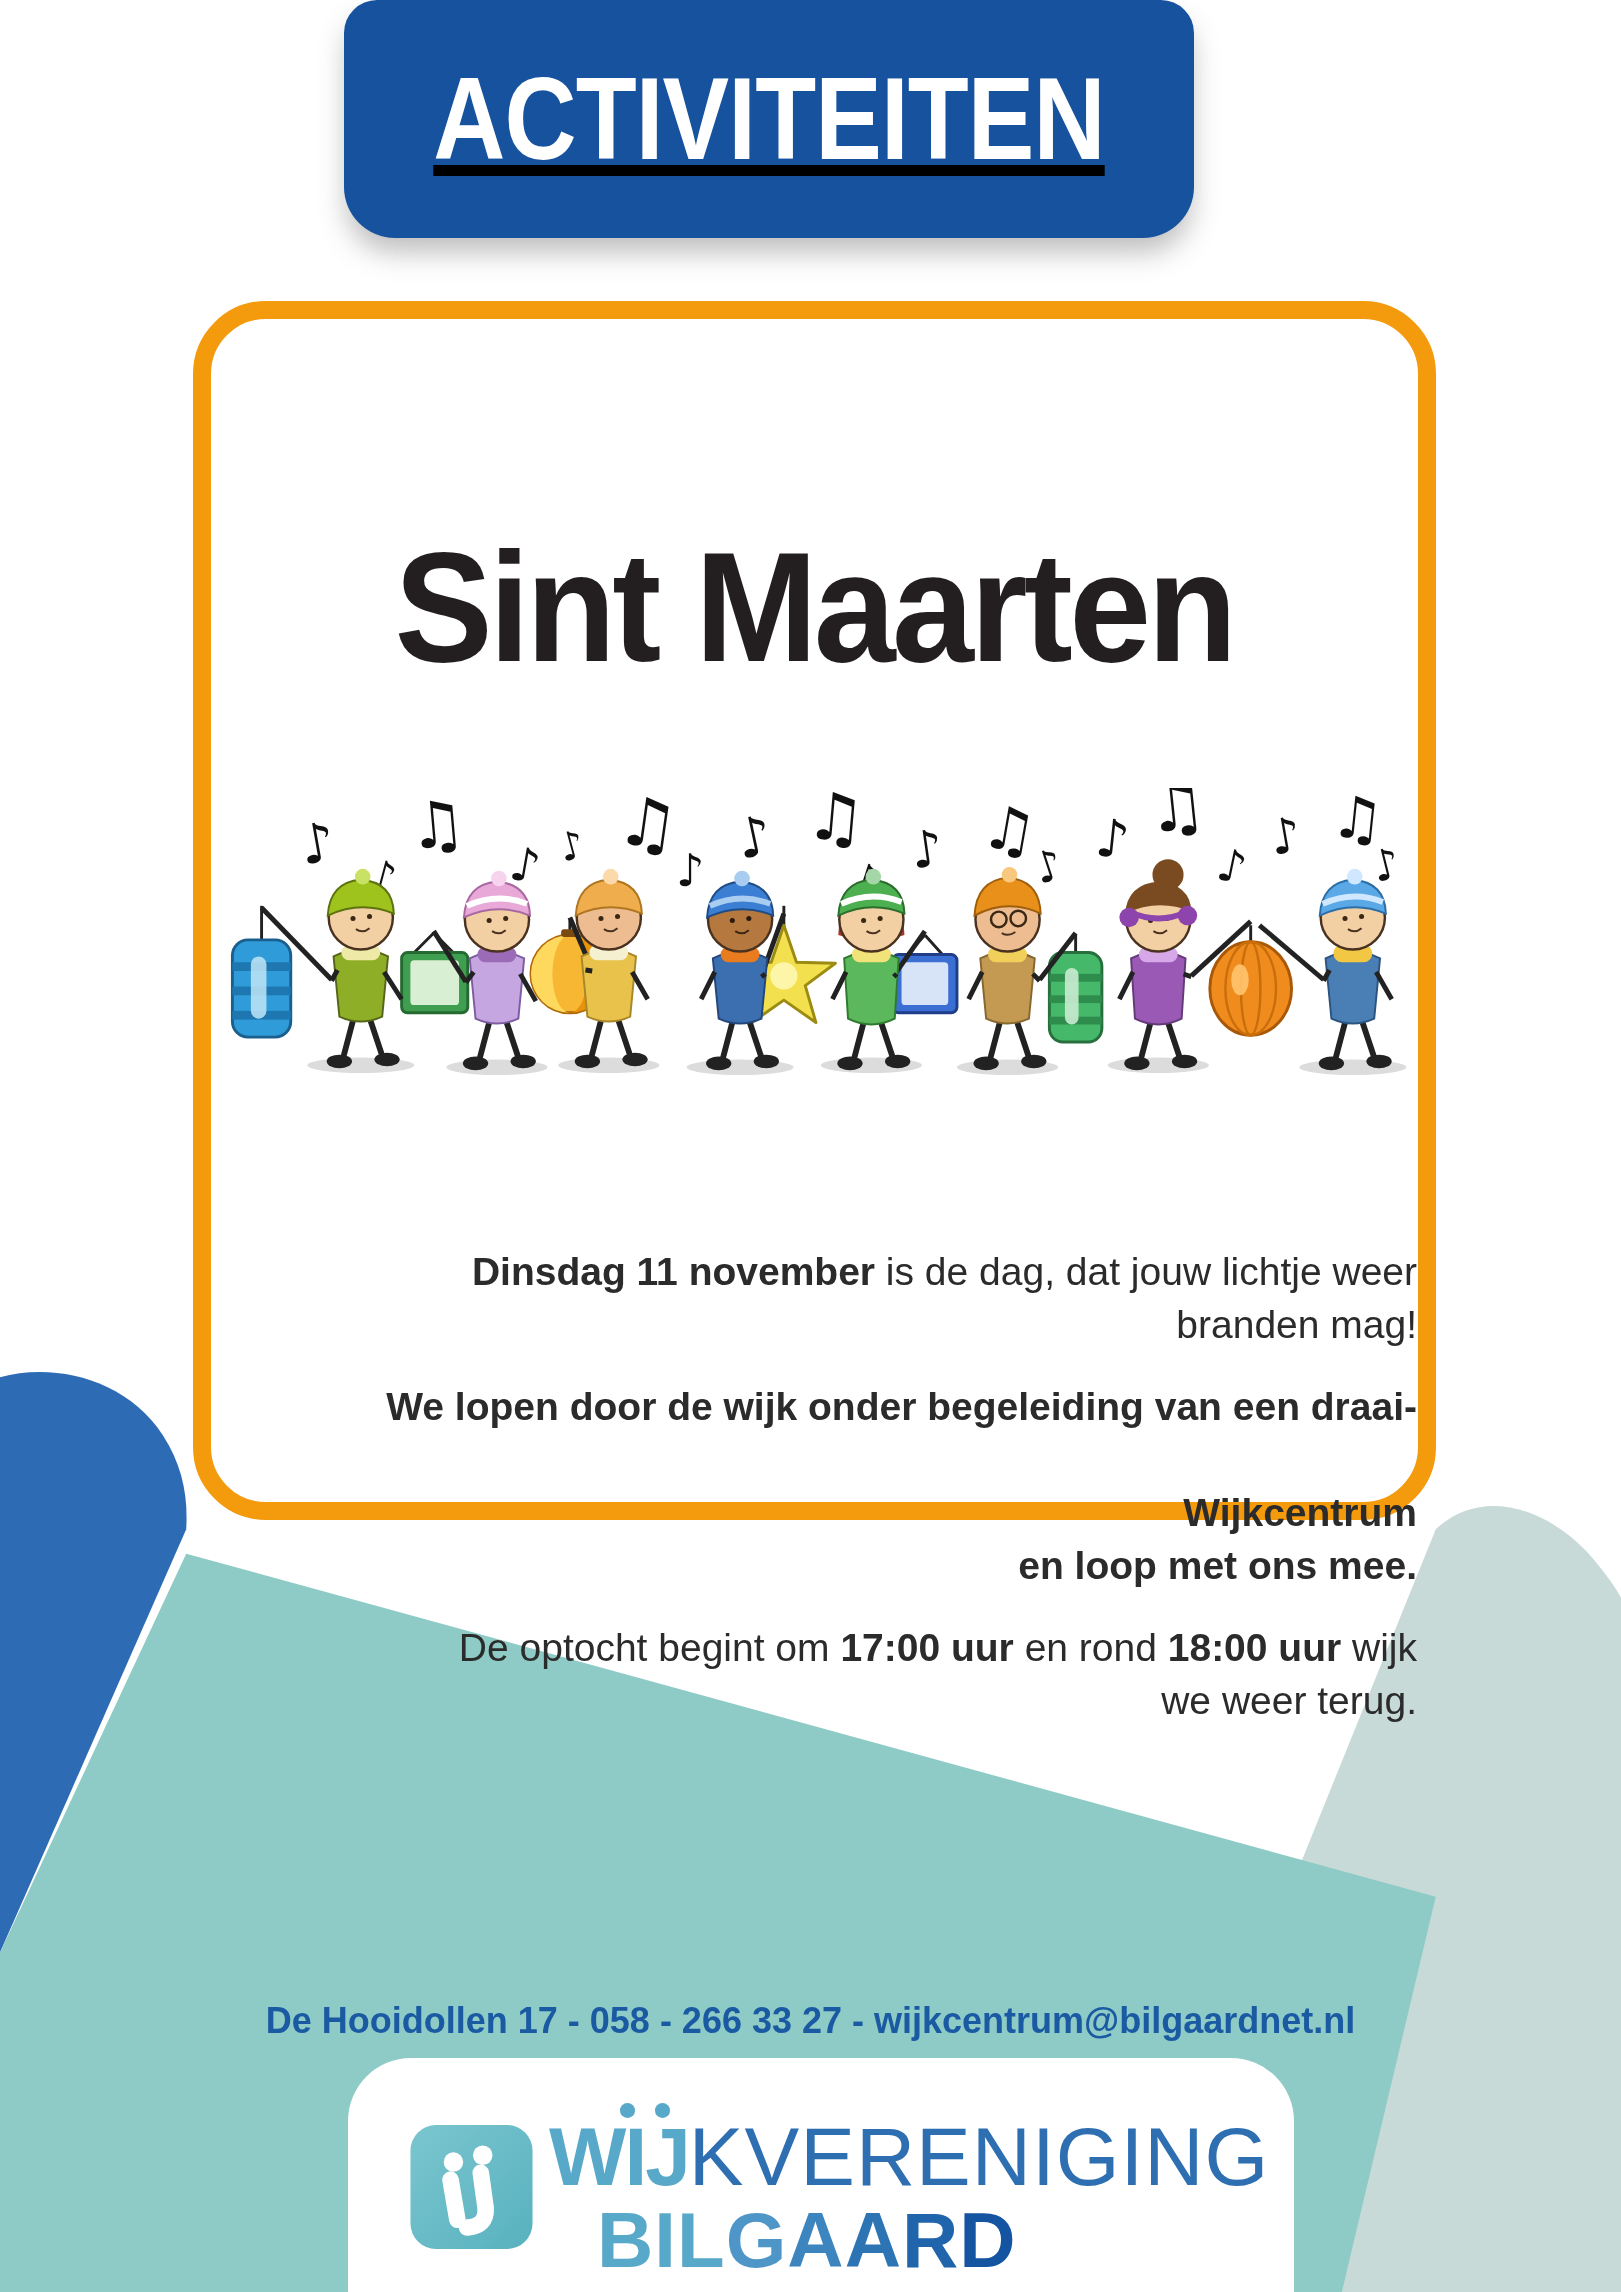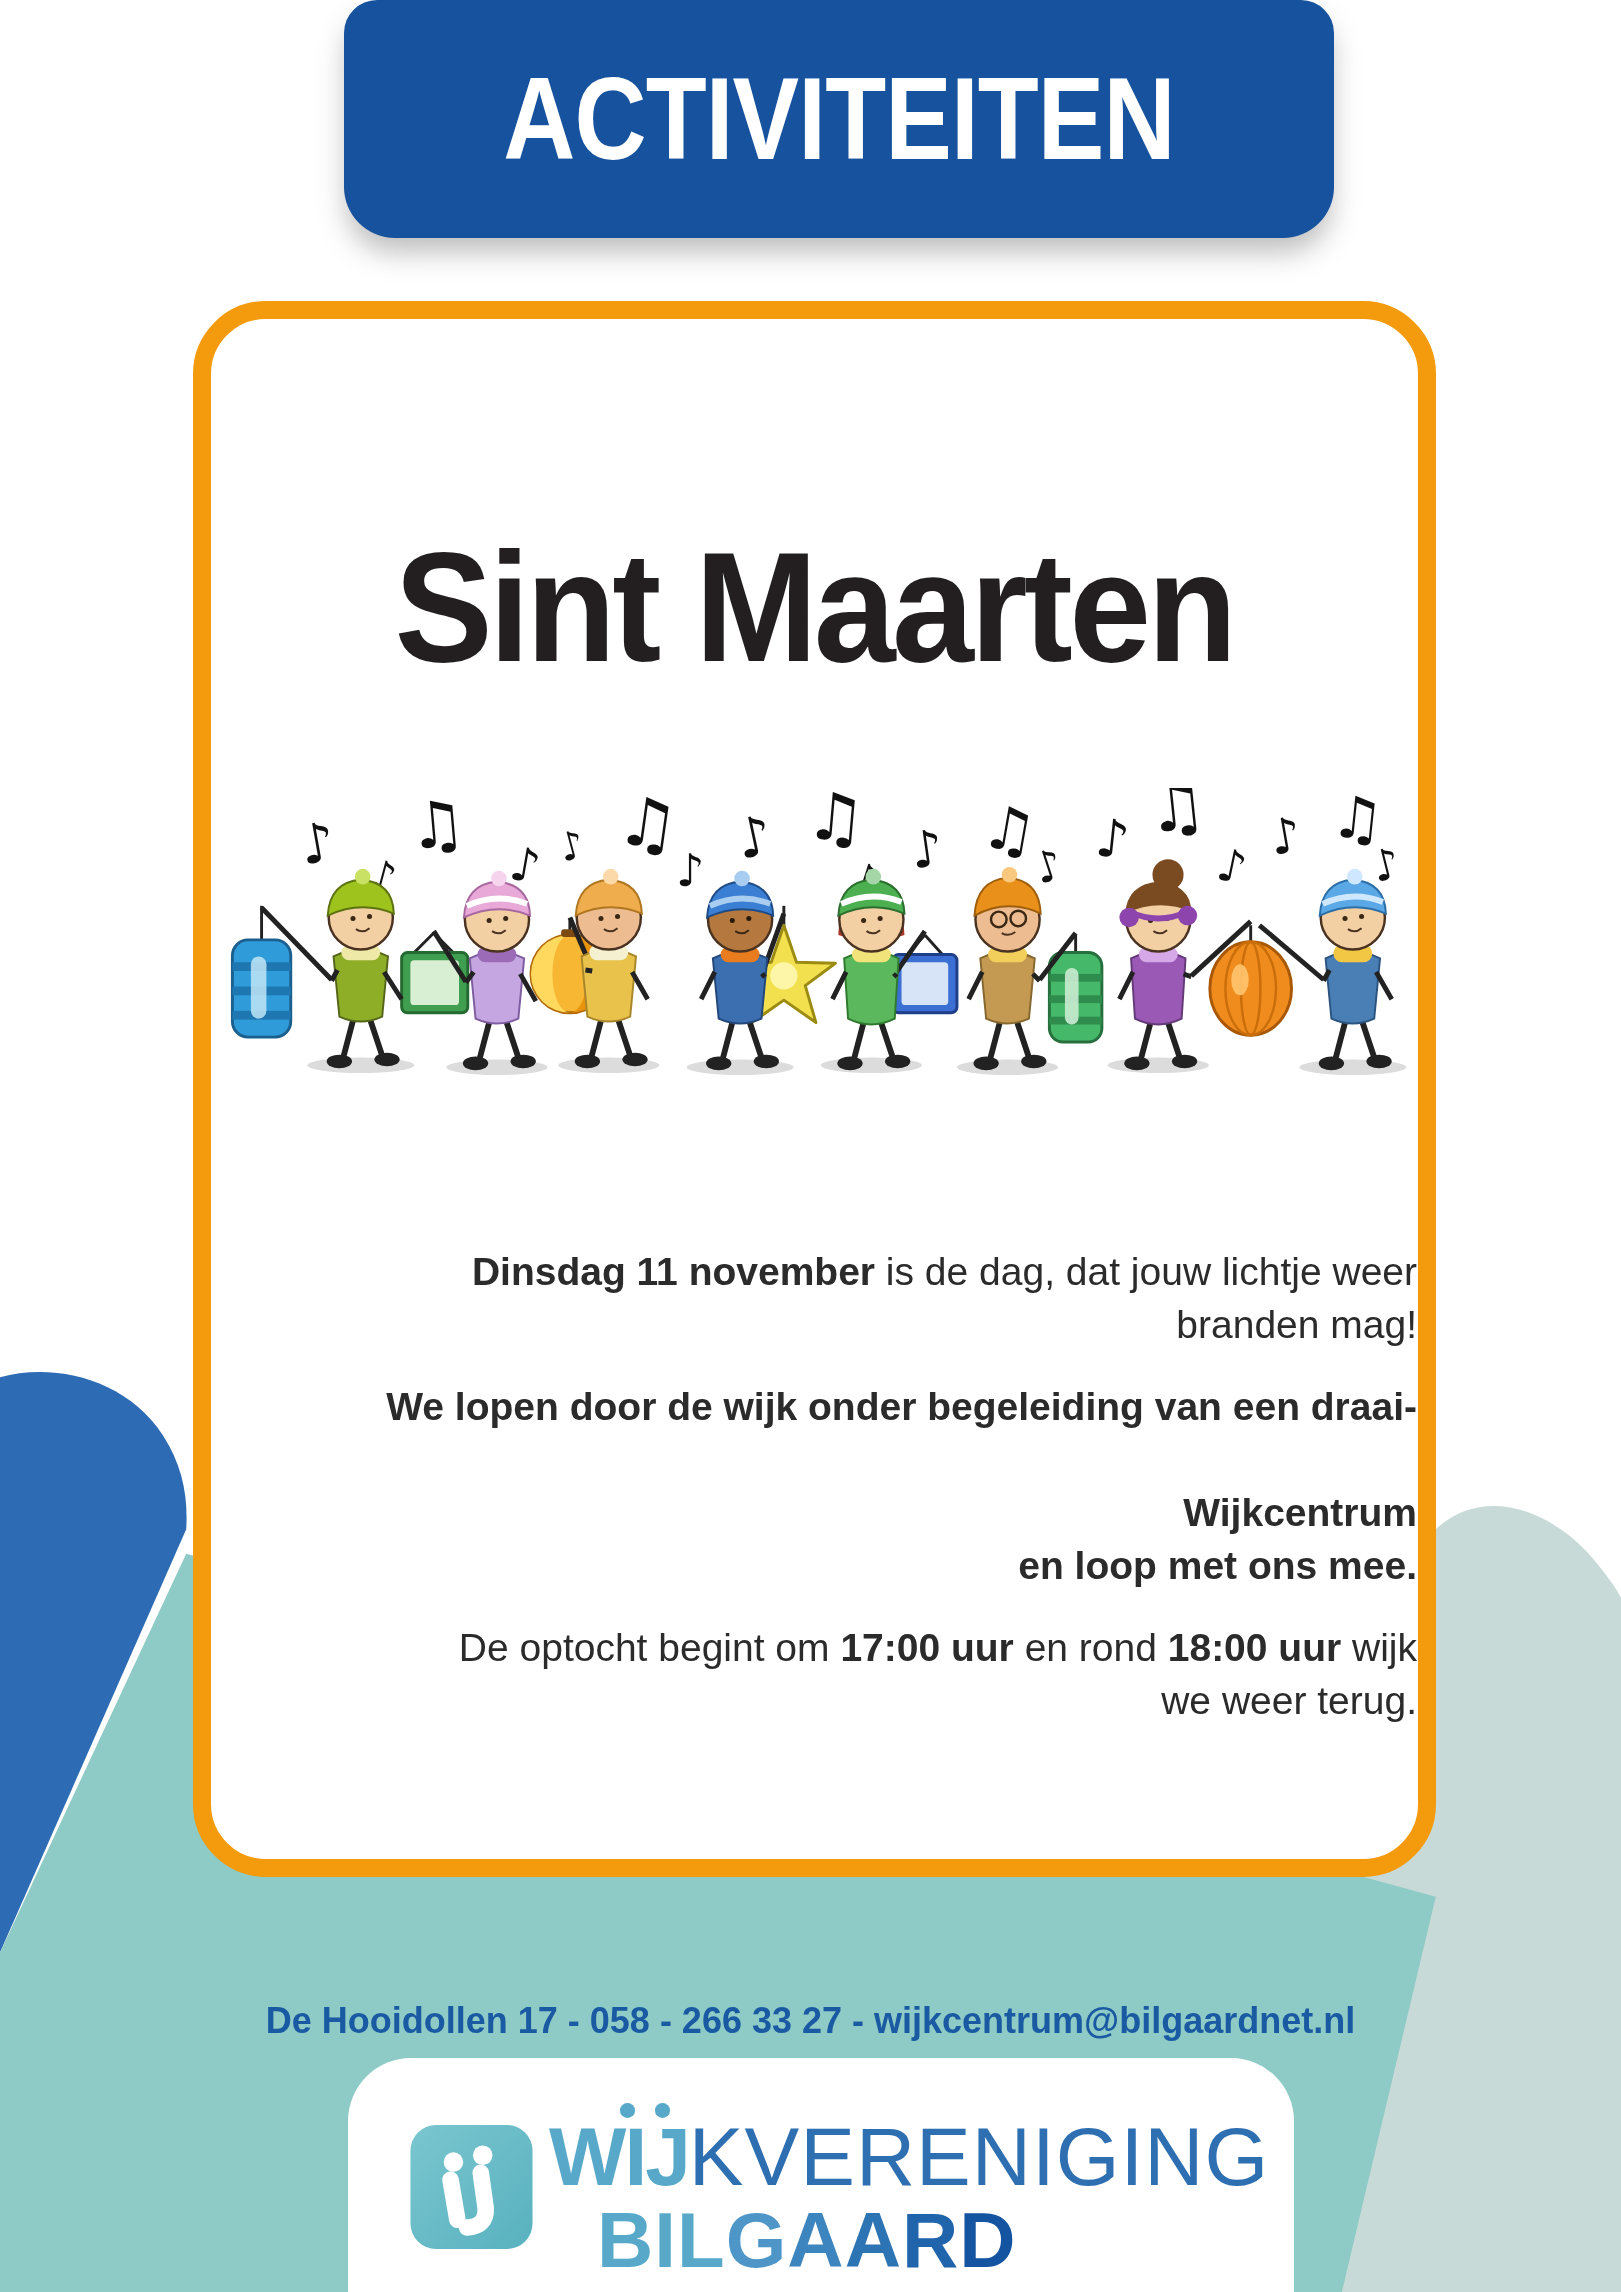--- a/index.html
+++ b/index.html
@@ -16,29 +16,29 @@
   *{margin:0;padding:0;box-sizing:border-box}
   html,body{background:#fff}
   body{font-family:"Liberation Sans", sans-serif;}
   .page{position:relative;width:1621px;height:2293px;overflow:hidden;background:#fff}
   .abs{position:absolute}
 
   
   .bg-svg{left:0;top:0;width:1621px;height:2293px;z-index:0}
 
   
-  .banner{left:344px;top:0;width:990px;height:238px;background:var(--banner-blue);
+  .banner{left:344px;top:0;width:850px;height:238px;background:var(--banner-blue);
     border-radius:33px 33px 51px 51px;z-index:2;
-    box-shadow:0 17.6px 27.4px -3.9px rgba(90,90,90,.40);}
+    box-shadow:0 17.6px 27.4px -3.9px rgba(90,90,90,.40);text-decoration:underline;}
   .banner-text{width:100%;height:100%;display:flex;align-items:center;justify-content:center;
     color:#fff;font-size:116px;font-weight:bold;letter-spacing:-1px;
     transform:scaleX(.86);transform-origin:50% 50%;}
 
   
-  .card{left:193px;top:301px;width:1243px;height:1576px;background:#fff;
+  .card{left:193px;top:301px;width:1243px;height:1219px;background:#fff;
     border:18.6px solid var(--orange);border-radius:73px;z-index:1;}
   .card-title{left:0;top:211px;width:1206px;text-align:center;color:#231f20;
     font-size:155px;font-weight:bold;letter-spacing:-3.9px;line-height:1;
     transform:scaleX(.95);transform-origin:50% 50%;}
   .parade{left:0;top:469px;width:1206px;height:294px;}
 
   .copy{left:0;top:926px;width:1206px;text-align:right;color:var(--ink);
     font-size:39px;line-height:53px;}
   .copy p{margin:0 0 29px 0;}
   .copy .b{font-weight:bold;}

